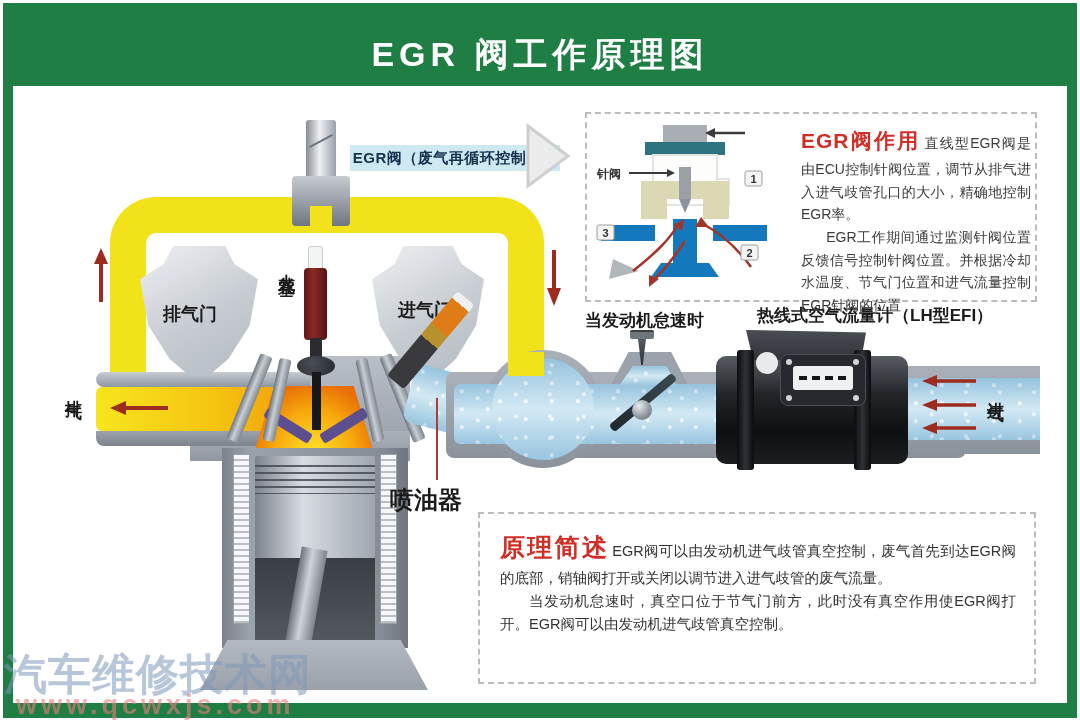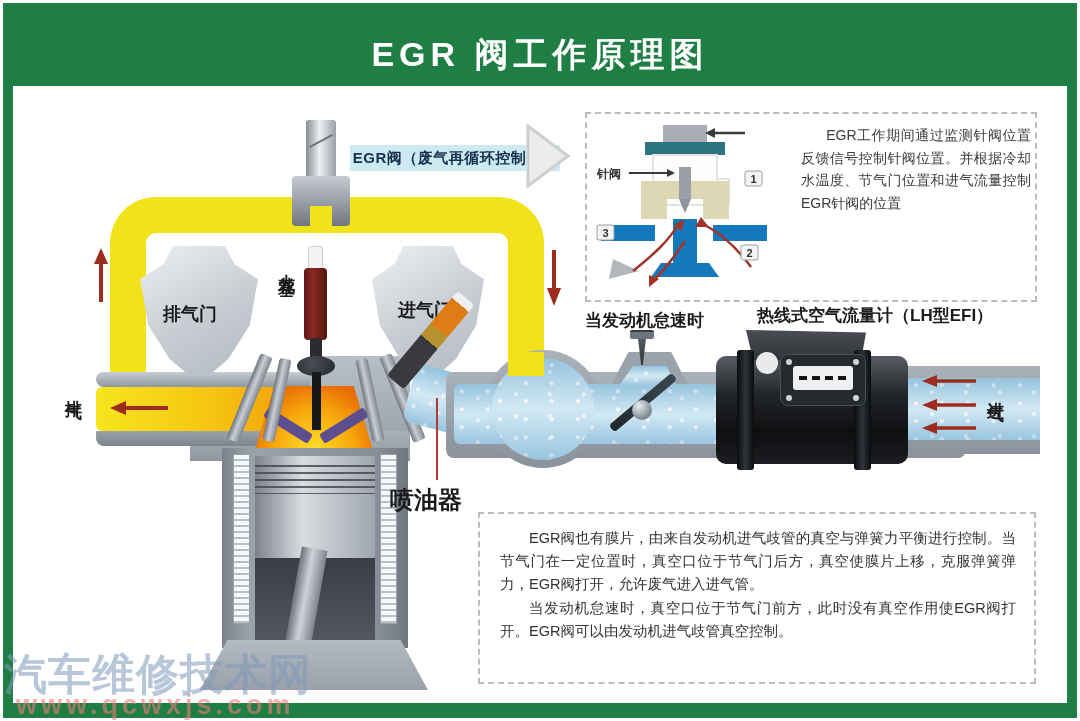--- a/index.html
+++ b/index.html
@@ -338,24 +338,25 @@
       <g>
         <rect x="148" y="126" width="17" height="15" rx="2" fill="#f4f4f2" stroke="#9aa0a6"></rect>
         <text x="156.5" y="138" font-size="11" text-anchor="middle">2</text>
       </g>
       <g>
         <rect x="4" y="106" width="17" height="15" rx="2" fill="#f4f4f2" stroke="#9aa0a6"></rect>
         <text x="12.5" y="118" font-size="11" text-anchor="middle">3</text>
       </g>
     </svg>
     <div class="egr-text">
+      <p><span class="box-title t-egr">EGR阀作用</span><span>直线型EGR阀是由ECU控制针阀位置，调节从排气进入进气歧管孔口的大小，精确地控制EGR率。</span></p>
       <p class="indent">EGR工作期间通过监测针阀位置反馈信号控制针阀位置。并根据冷却水温度、节气门位置和进气流量控制EGR针阀的位置</p>
     </div>
   </div>
 
   <div class="abs info-box box-principle">
-    <p class="indent2">EGR阀也有膜片，由来自发动机进气歧管的真空与弹簧力平衡进行控制。当节气门在一定位置时，真空口位于节气门后方，真空使膜片上移，克服弹簧弹力，EGR阀打开，允许废气进入进气管。</p>
+    <p><span class="box-title t-pr">原理简述</span><span>EGR阀可以由发动机进气歧管真空控制，废气首先到达EGR阀的底部，销轴阀打开或关闭以调节进入进气歧管的废气流量。</span></p>
     <p class="indent2">当发动机怠速时，真空口位于节气门前方，此时没有真空作用使EGR阀打开。EGR阀可以由发动机进气歧管真空控制。</p>
   </div>
 
   <div class="abs wm-url">www.qcwxjs.com</div>
   <div class="abs wm-name">汽车维修技术网</div>
 </div>
 
 </body></html>

